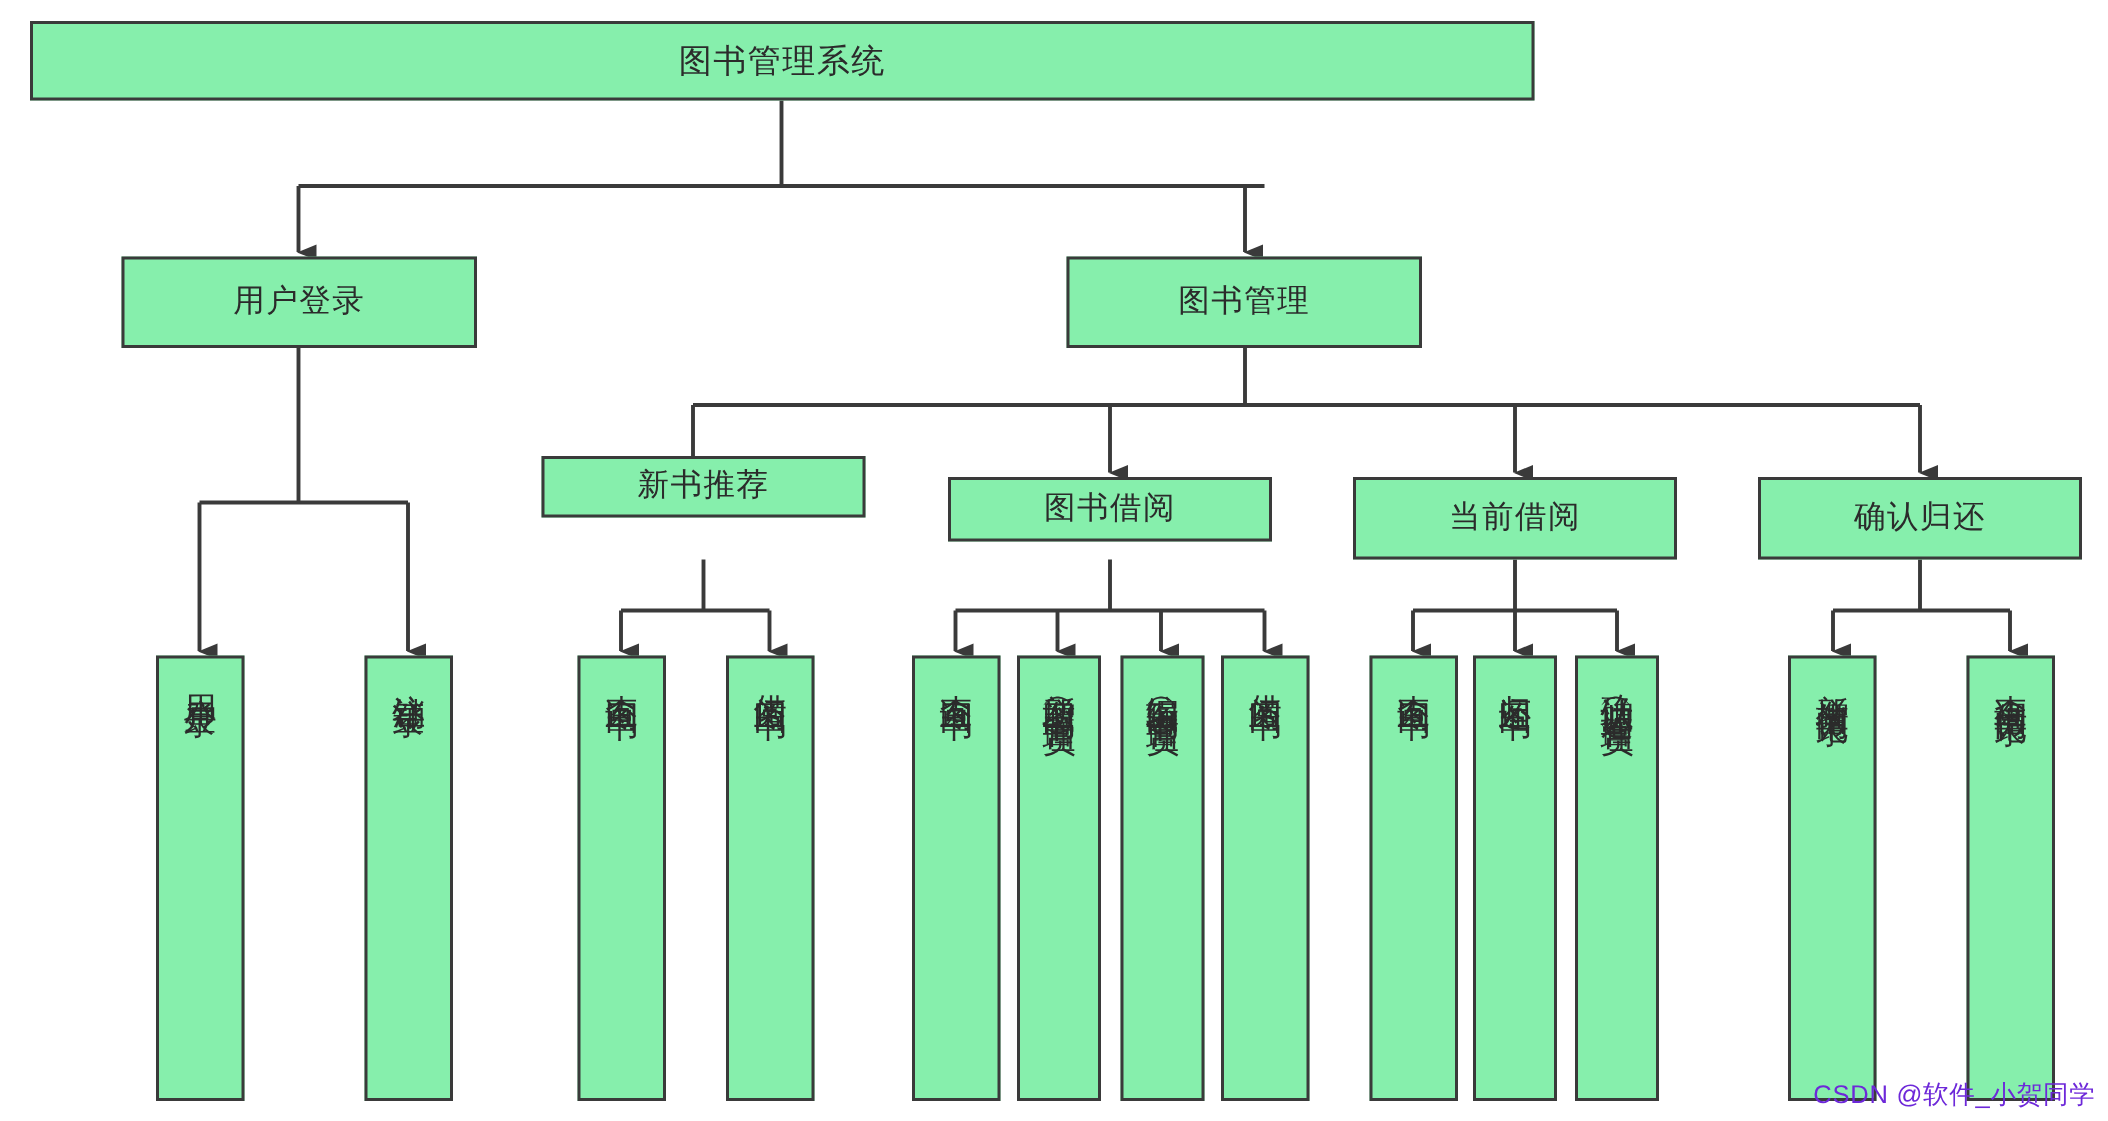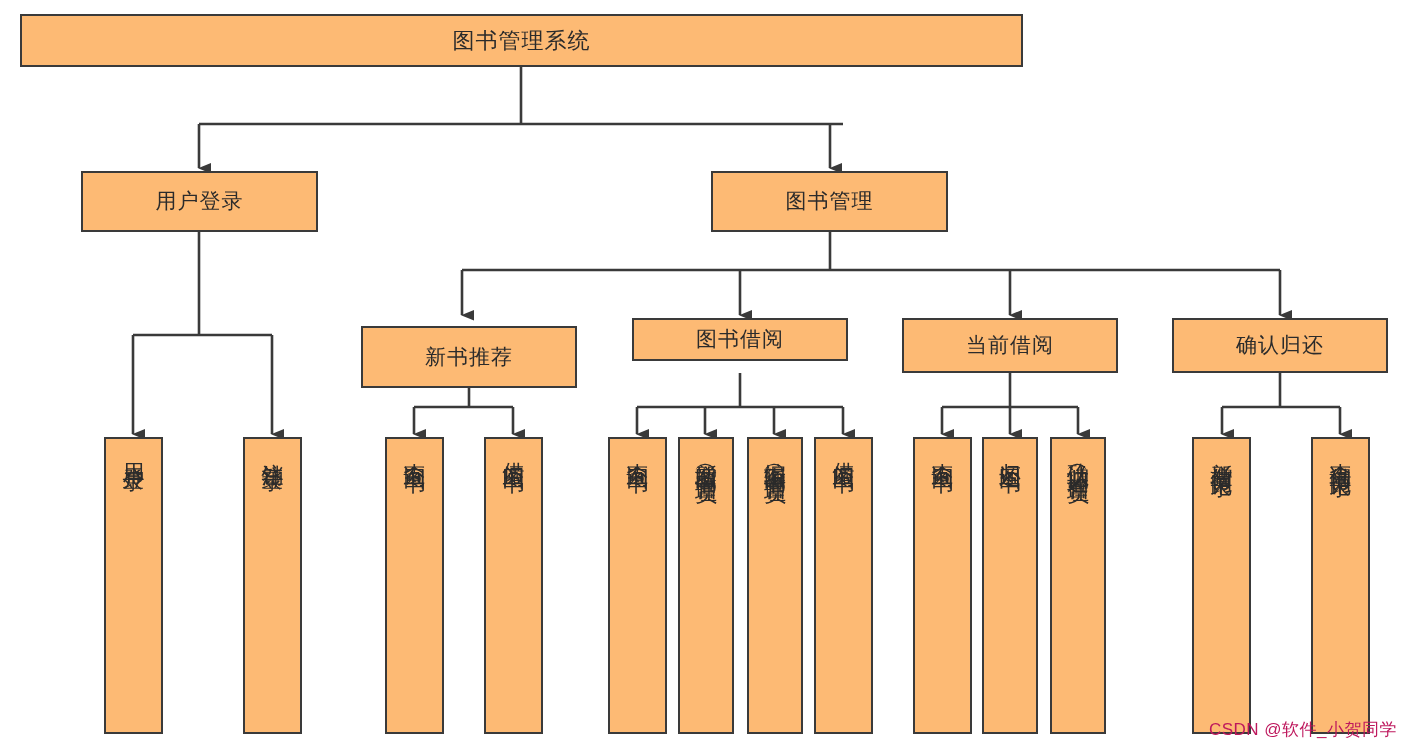--- a/index.html
+++ b/index.html
@@ -9,21 +9,21 @@
     font-family:"Liberation Sans","DejaVu Sans",sans-serif;
     overflow:hidden;
   }
   #stage{position:relative;width:1405px;height:747px;}
   svg#wires{position:absolute;left:0;top:0;width:1405px;height:747px;}
 
   .node{
     position:absolute;
     box-sizing:border-box;
     border:2.5px solid #3a3a3a;
-    background:#fdba74;
+    background:#86efac;
     display:flex;
     align-items:center;
     justify-content:center;
     color:#2b2b2b;
   }
   .node .lbl{
     font-size:21px;
     line-height:1.25;
     letter-spacing:1px;
     white-space:nowrap;
@@ -43,21 +43,21 @@
     white-space:normal;
     max-height:280px;
   }
   .node.leaf.tall .lbl{max-height:292px;}
 
   #watermark{
     position:absolute;
     right:8px;
     bottom:6px;
     font-size:17px;
-    color:#be185d;
+    color:#6d28d9;
     letter-spacing:0.5px;
     user-select:none;
     pointer-events:none;
     white-space:nowrap;
   }
 </style>
 </head>
 <body>
 
 <div id="stage">
@@ -116,21 +116,21 @@
     <span class="lbl">图书管理系统</span>
   </div>
 
   <div class="node" style="left:81px;top:171px;width:237px;height:61px;">
     <span class="lbl">用户登录</span>
   </div>
   <div class="node" style="left:711px;top:171px;width:237px;height:61px;">
     <span class="lbl">图书管理</span>
   </div>
 
-  <div class="node" style="left:361px;top:326px;width:216px;height:62px;text-align:right;">
+  <div class="node" style="left:361px;top:304px;width:216px;height:41px;text-align:right;">
     <span class="lbl">新书推荐</span>
   </div>
   <div class="node" style="left:632px;top:318px;width:216px;height:43px;">
     <span class="lbl">图书借阅</span>
   </div>
   <div class="node" style="left:902px;top:318px;width:216px;height:55px;align-items:center;">
     <span class="lbl">当前借阅</span>
   </div>
   <div class="node" style="left:1172px;top:318px;width:216px;height:55px;">
     <span class="lbl">确认归还</span>

